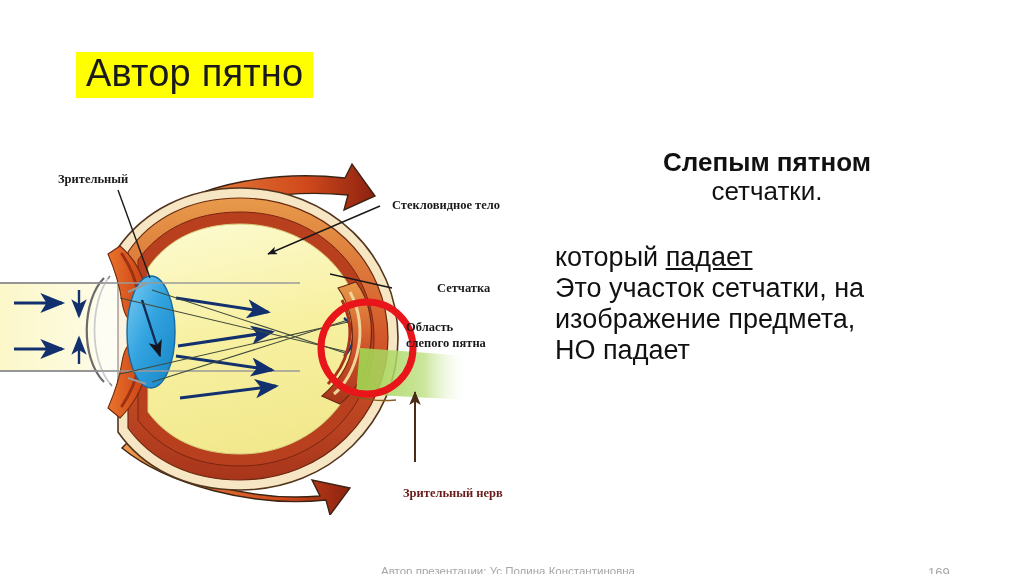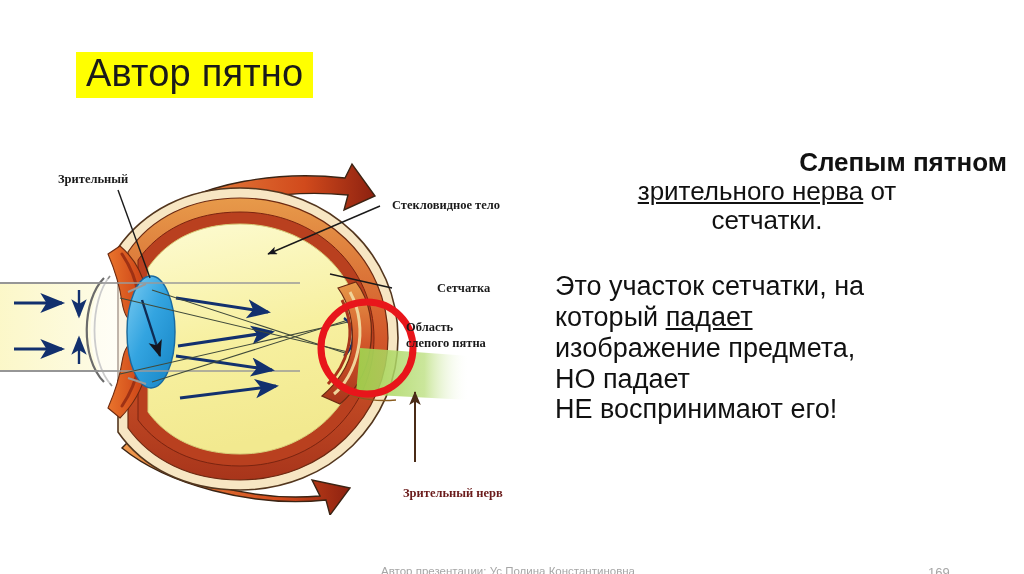--- a/index.html
+++ b/index.html
@@ -39,21 +39,20 @@
     width: 480px;
   }
   #paragraph-definition {
     text-align: center;
     font-size: 26px;
     line-height: 1.12;
     color: #111;
   }
   #paragraph-definition .bold-lead {
     font-weight: bold;
-    text-align: right;
   }
   #paragraph-definition .underlined {
     text-decoration: underline;
   }
   #paragraph-explanation {
     margin-top: 36px;
     text-align: left;
     font-size: 27px;
     line-height: 1.14;
     color: #111;
@@ -288,29 +287,27 @@
     <span>слепого пятна</span>
   </div>
 
   <div class="diag-label maroon" style="left:366px; top:336px;margin-left:37px;">Зрительный нерв</div>
 </div>
 
 <div id="text-block">
 
   <div id="paragraph-definition">
     <span class="pline bold-lead">Слепым пятном</span>
-    <span class="pline"><span class="underlined">зрительного нерва</span><span> от</span></span>
     <span class="pline">сетчатки.</span>
   </div>
 
   <div id="paragraph-explanation">
+    <span class="pline"><span>который </span><span class="underlined">падает</span></span>
     <span class="pline">Это участок сетчатки, на</span>
-    <span class="pline"><span>который </span><span class="underlined">падает</span></span>
     <span class="pline">изображение предмета,</span>
     <span class="pline">НО падает</span>
-    <span class="pline">НЕ воспринимают его!</span>
   </div>
 </div>
 
 <div id="footer">
   <span id="footer-author">Автор презентации: Ус Полина Константиновна</span>
   <span id="footer-page">169</span>
 </div>
 
 </body></html>

